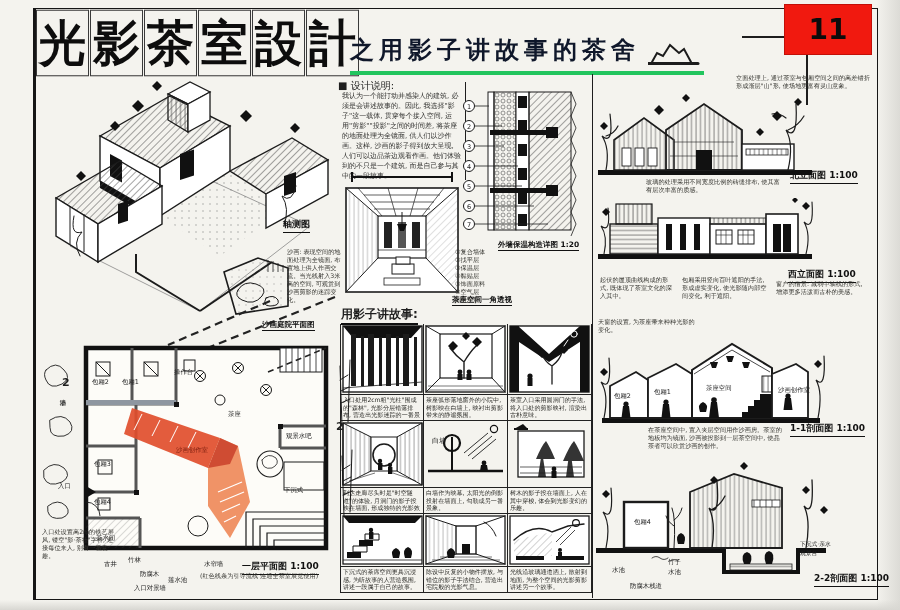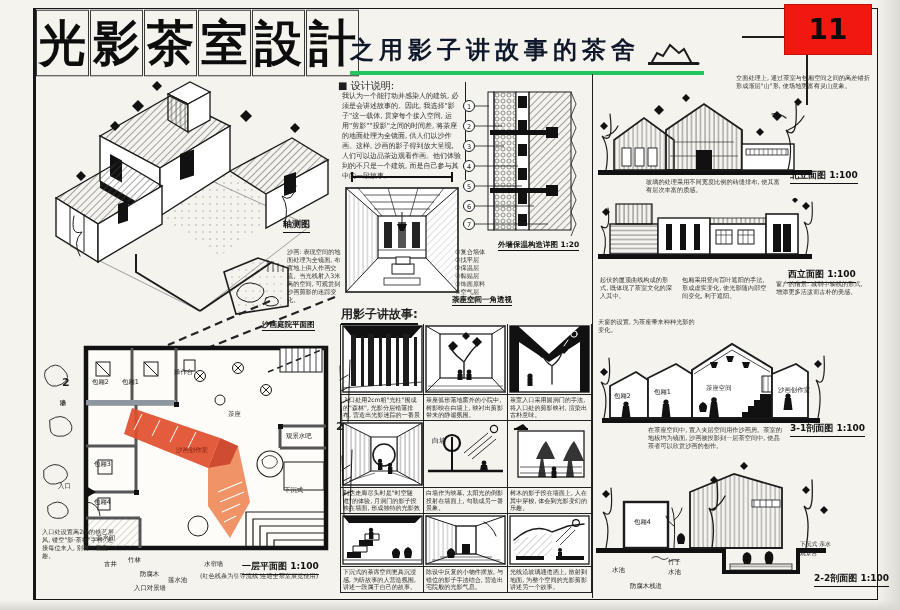--- a/index.html
+++ b/index.html
@@ -549,21 +549,21 @@
     <path class="skline" stroke-width="1.2" d="M222,88 q5,-26 -2,-38 q10,10 8,-24"></path>
     <g fill="#111">
         <polygon points="4,42 8,38 12,42 8,46"></polygon>
         <polygon points="218,34 222,30 226,34 222,38"></polygon>
       </g>
   </svg>
   <span class="abs lbl" style="left:614px;top:392px;">包厢2</span>
   <span class="abs lbl" style="left:654px;top:388px;">包厢1</span>
   <span class="abs lbl" style="left:706px;top:384px;">茶座空间</span>
   <span class="abs lbl" style="left:778px;top:386px;width:32px;white-space:normal;">沙画创作室</span>
-  <div class="abs cap" style="left:790px;top:422px;">3-1剖面图 1:100</div>
+  <div class="abs cap" style="left:790px;top:422px;">1-1剖面图 1:100</div>
   <div class="abs tiny" style="left:648px;top:426px;width:134px;">在茶座空间中, 置入夹层空间用作沙画房。茶室的地板均为镜面, 沙画被投影到一层茶空间中, 使品茶者可以欣赏沙画的创作。</div>
 
   <svg class="abs" style="left:594px;top:462px;" width="234" height="126" viewBox="0 0 234 126">
     <rect x="2" y="86" width="128" height="5" fill="#111"></rect>
     <rect x="202" y="86" width="30" height="5" fill="#111"></rect>
     <path d="M130,86 v24 h74 v-24" fill="none" stroke="#111" stroke-width="4"></path>
     <rect x="30" y="40" width="44" height="46" fill="#fff" stroke="#1c1c1c" stroke-width="2.4"></rect>
     <g class="skline" stroke-width="1">
         <path d="M80,86 q2,-30 -2,-40 m2,12 q6,-4 8,-12 m-8,18 q-6,-4 -8,-10"></path>
       </g>

